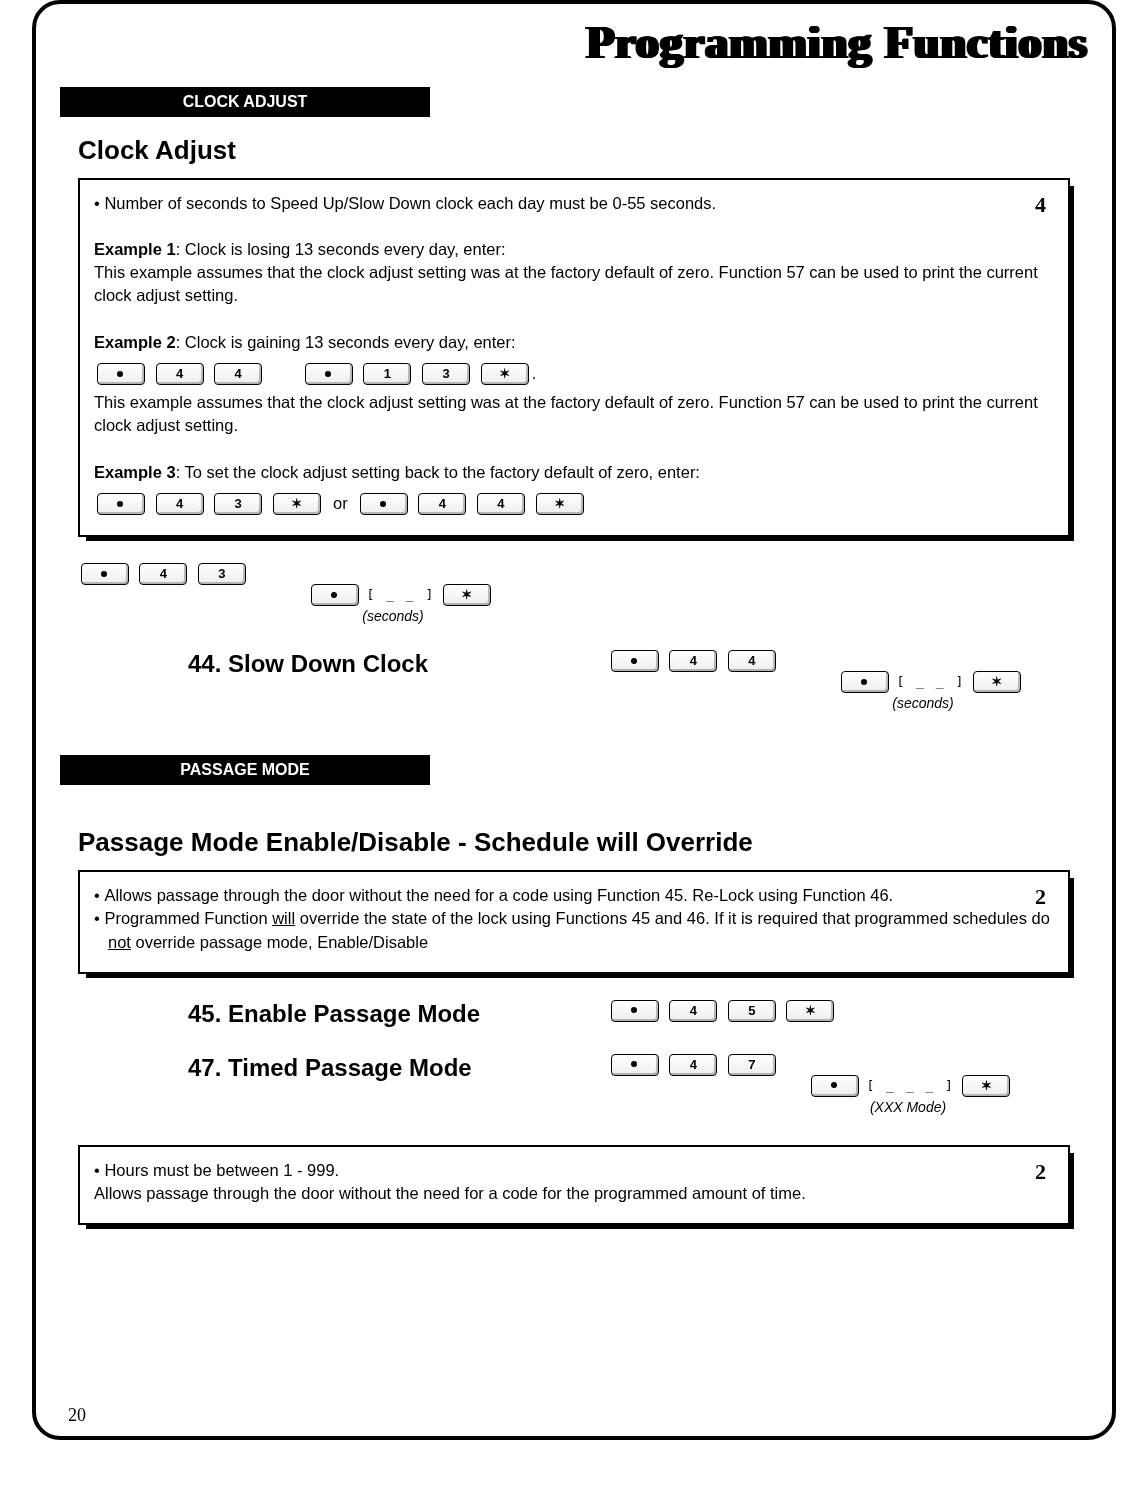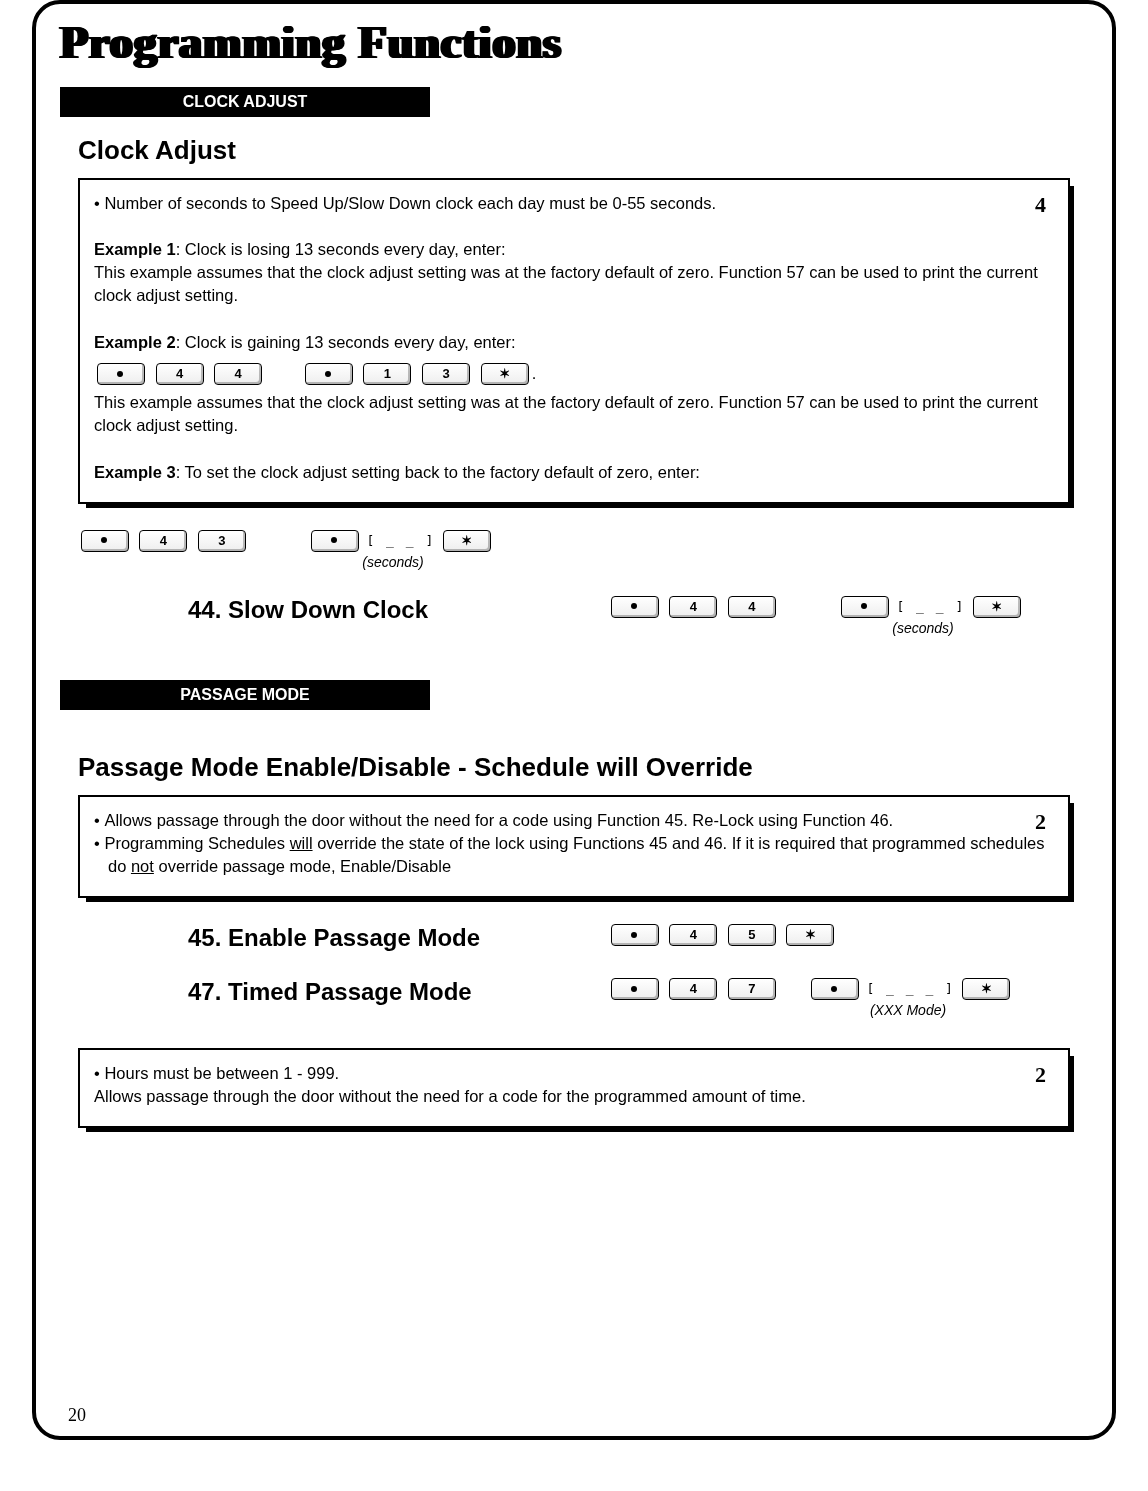--- a/index.html
+++ b/index.html
@@ -15,21 +15,21 @@
     border: 4px solid #000;
     border-radius: 28px;
     padding: 8px 24px 12px 24px;
     min-height: 1440px;
     position: relative;
     box-sizing: border-box;
   }
   h1.title {
     font-size: 46px;
     font-weight: bold;
-    text-align: left;
+    text-align: right;
     margin: 4px 0 18px 0;
     
     font-family: "Times New Roman", serif;
     text-shadow:
       1px 0 #000, -1px 0 #000,
       2px 0 #000, -2px 0 #000;
     letter-spacing: 1px;
   }
   .section-tab {
     background: #000;
@@ -103,20 +103,21 @@
     flex: 0 0 420px;
     padding-left: 110px;
     font-size: 24px;
     font-weight: bold;
   }
   .func-row .col-a {
     flex: 0 0 230px;
   }
   .func-row .col-b {
     flex: 1;
+    margin-top: 21px;
   }
   .caption {
     font-size: 14px;
     text-align: center;
     margin-top: 2px;
     font-style: italic;
   }
   .blank {
     font-family: monospace;
     letter-spacing: 2px;
@@ -173,20 +174,31 @@
         <span class="key">1</span>
         <span class="key">3</span>
         <span class="key">✶</span><span>.</span>
       </div>
       <div>This example assumes that the clock adjust setting was at the factory default of zero. Function 57 can be used to print the current clock adjust setting.</div>
       <br>
 
       <div>
         <span class="example-label">Example 3</span><span>: To set the clock adjust setting back to the factory default of zero, enter:</span>
       </div>
+      <div style="margin:8px 0 2px 0">
+        <span class="key"><span class="dot"></span></span>
+        <span class="key">4</span>
+        <span class="key">3</span>
+        <span class="key">✶</span>
+        &nbsp;<span>or</span>&nbsp;
+        <span class="key"><span class="dot"></span></span>
+        <span class="key">4</span>
+        <span class="key">4</span>
+        <span class="key">✶</span>
+      </div>
     </div>
   </div>
 
   
   <div class="func-row">
     <div class="col-a">
       <span class="key"><span class="dot"></span></span>
       <span class="key">4</span>
       <span class="key">3</span>
     </div>
@@ -222,21 +234,21 @@
   <h2 class="sub">Passage Mode Enable/Disable - Schedule will Override</h2>
 
   <div class="info-box">
     <div class="shadow"></div>
     <div class="panel">
       <div class="corner-num">2</div>
       <div style="padding-left:14px; text-indent:-14px;">
         •&nbsp;<span>Allows passage through the door without the need for a code using Function 45.   Re-Lock using Function 46.</span>
       </div>
       <div style="padding-left:14px; text-indent:-14px;">
-        •&nbsp;<span>Programming Schedules </span><u>will</u><span> override the state of the lock using Functions 45 and 46.  If it is required that programmed schedules do </span><u>not</u><span> override passage mode, Enable/Disable</span>
+        •&nbsp;<span>Programmed Function </span><u>will</u><span> override the state of the lock using Functions 45 and 46.  If it is required that programmed schedules do </span><u>not</u><span> override passage mode, Enable/Disable</span>
       </div>
     </div>
   </div>
 
   
   <div class="func-row">
     <div class="fname">45. Enable Passage Mode</div>
     <div class="col-a">
       <span class="key"><span class="dot"></span></span>
       <span class="key">4</span>

